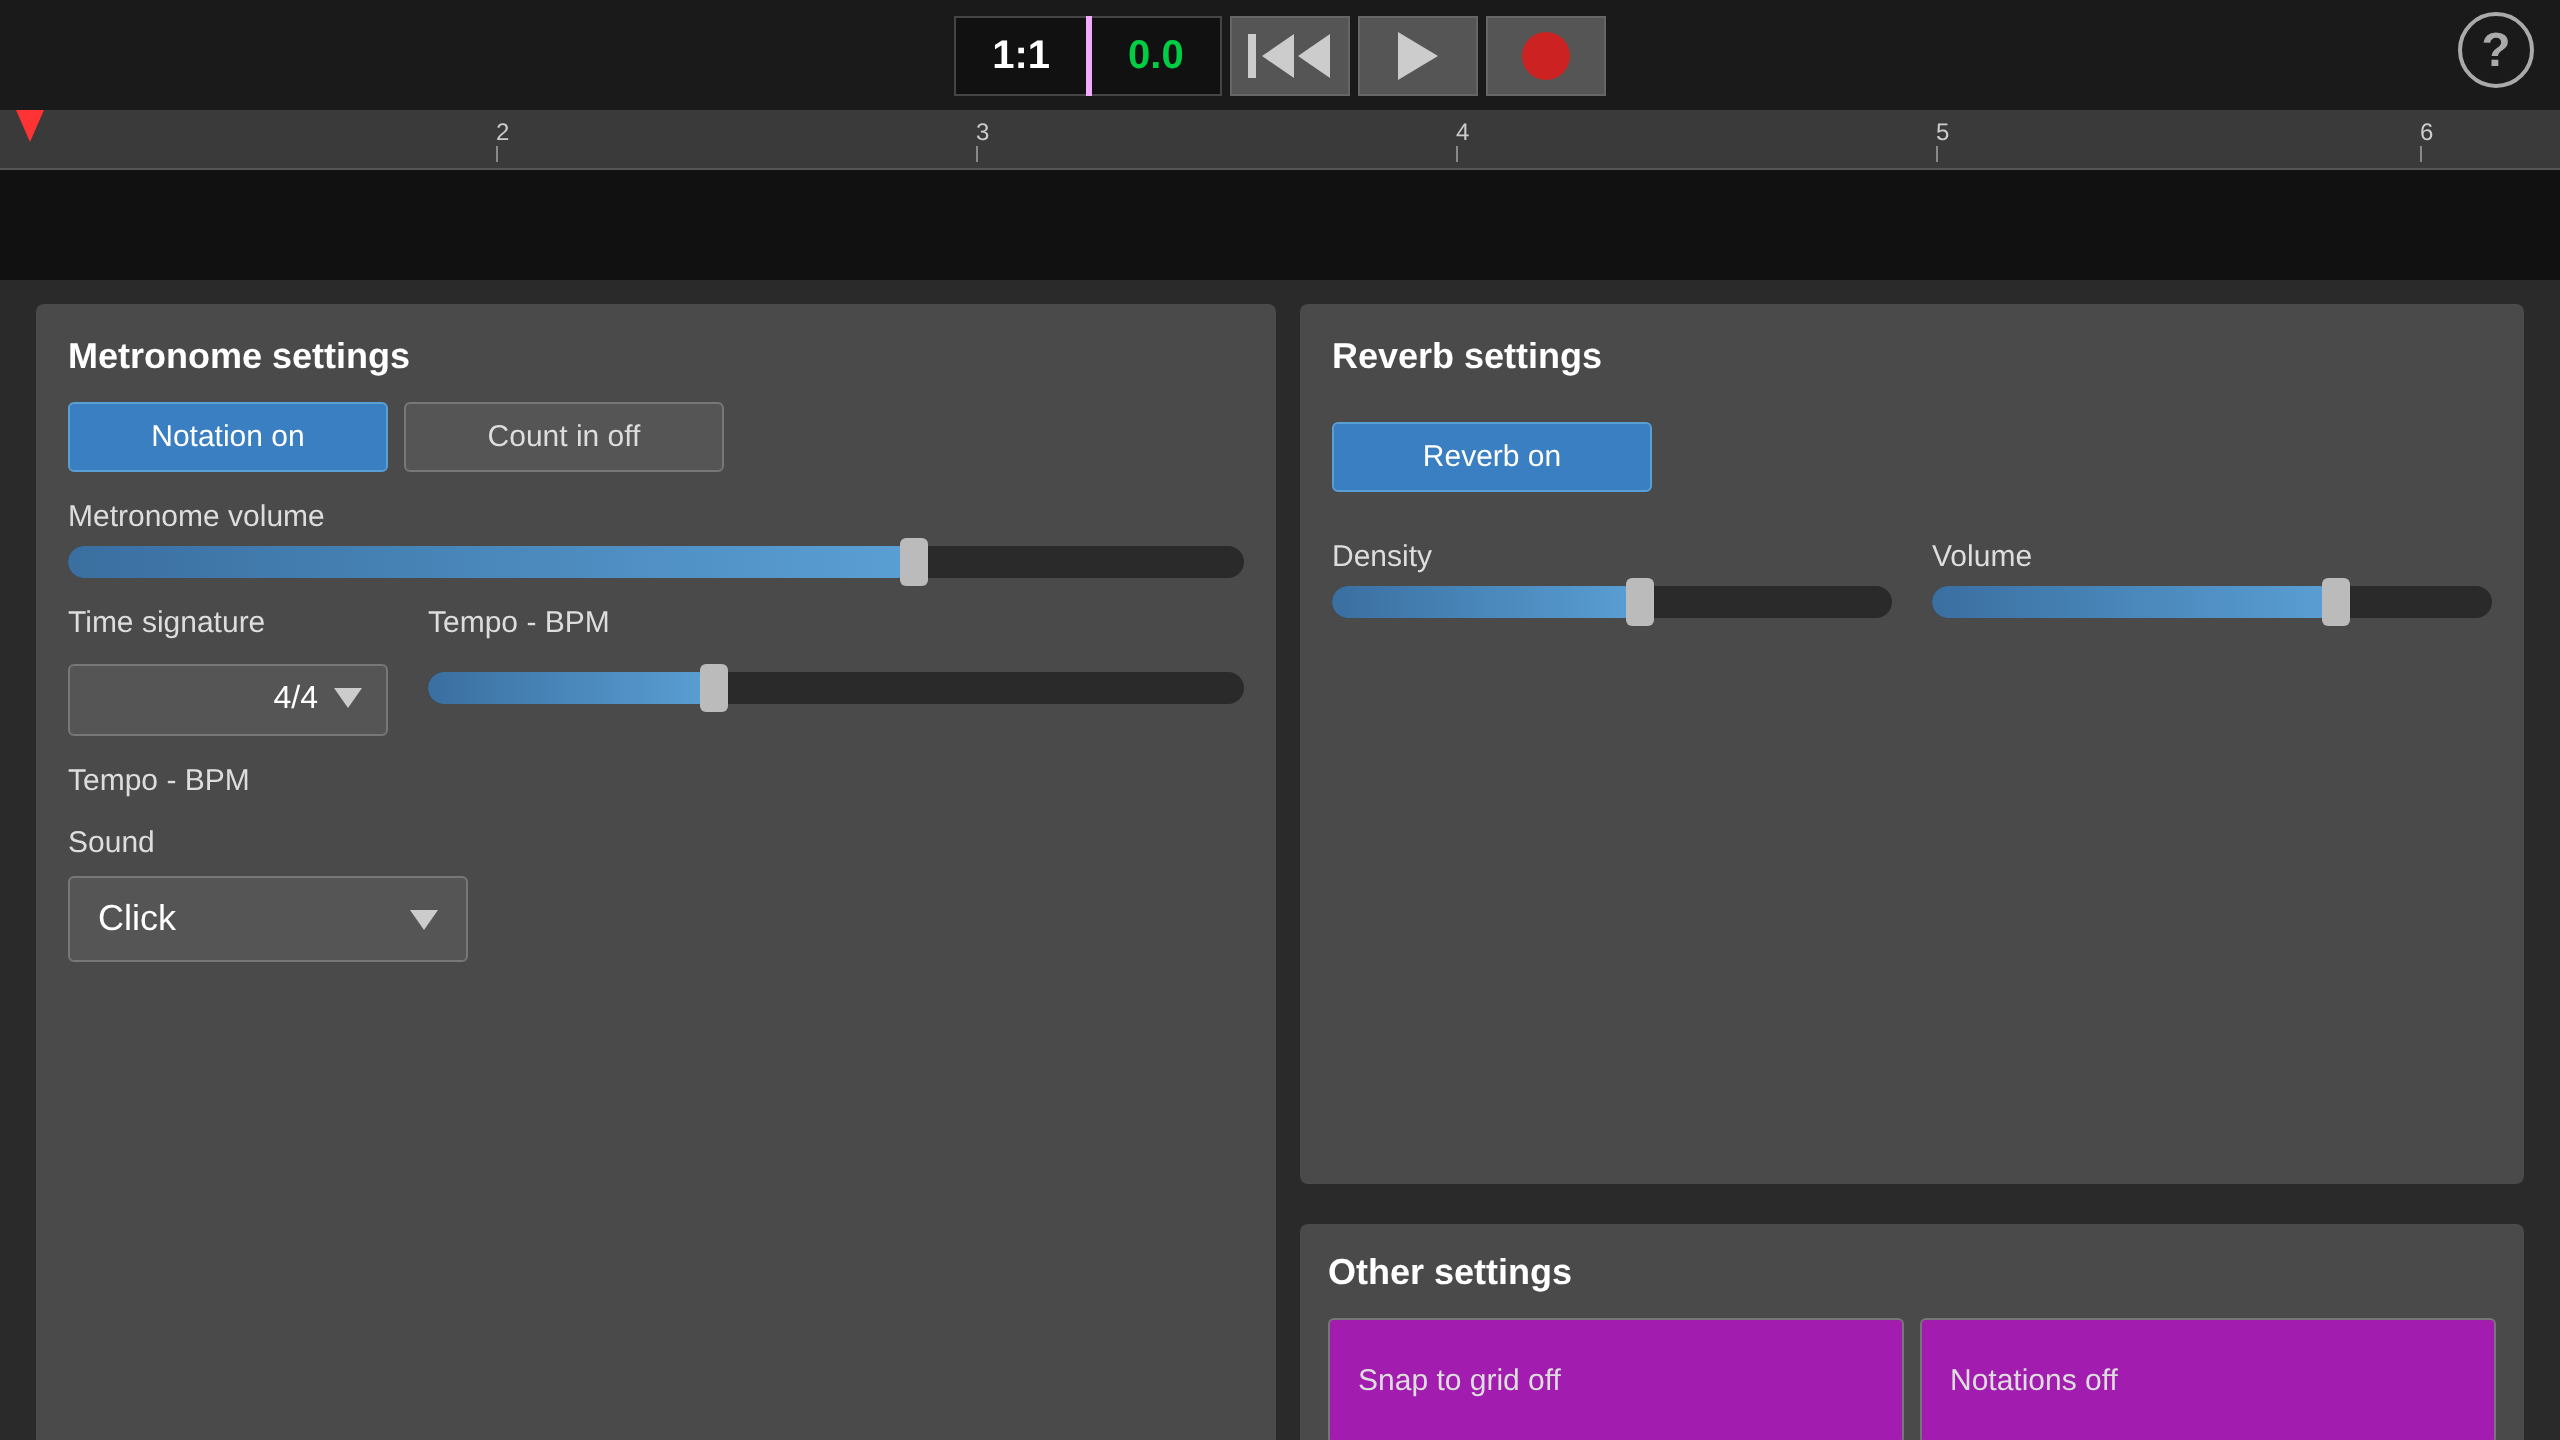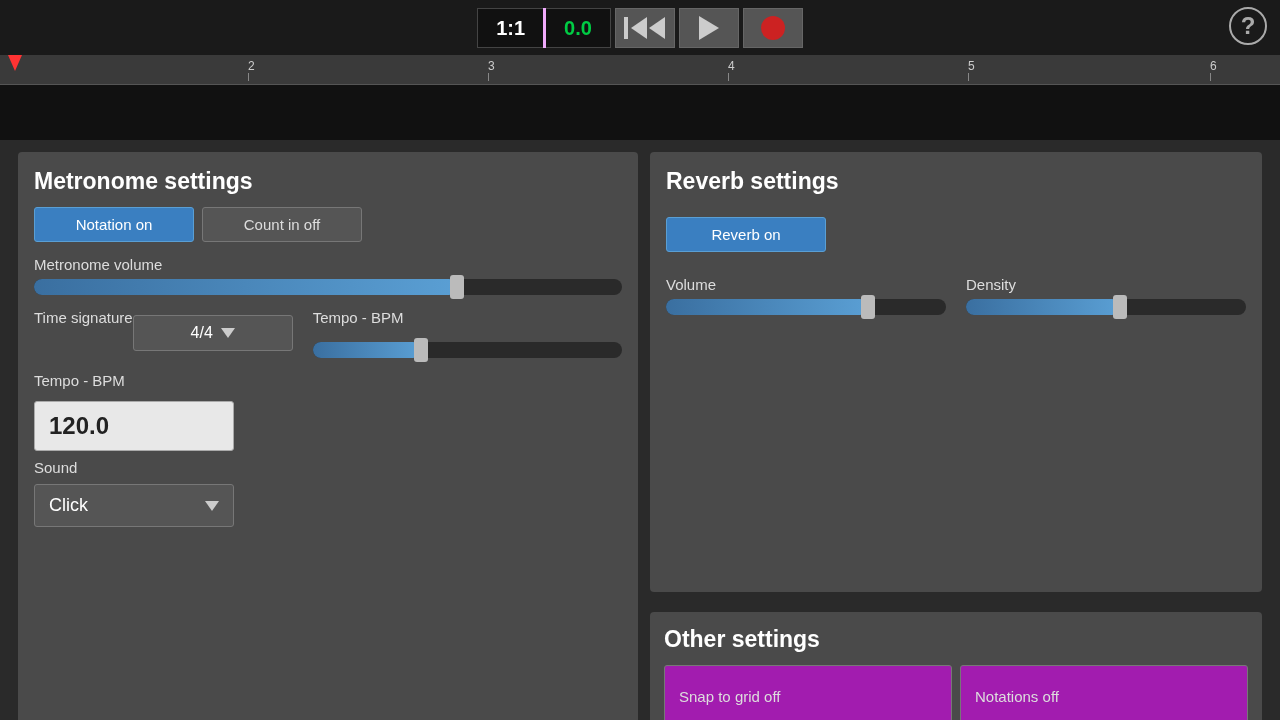--- a/index.html
+++ b/index.html
@@ -140,21 +140,21 @@
       border-radius: 4px;
       padding: 16px;
       flex: 1;
       min-height: 440px;
       display: flex;
       flex-direction: column;
       gap: 10px;
     }
 
     .panel-title {
-      font-size: 23px;
+      font-size: 18px;
       font-weight: bold;
       color: #fff;
       margin-bottom: 12px;
     }
 
     .btn-row {
       display: flex;
       gap: 8px;
       margin-bottom: 14px;
     }
@@ -215,32 +215,32 @@
       cursor: pointer;
     }
 
     
     .time-sig-row {
       display: flex;
       align-items: flex-start;
       gap: 20px;
       margin-bottom: 14px;
     }
-    .time-sig-group { display: flex; flex-direction: row; }
+    .time-sig-group { display: flex; flex-direction: column; }
     .select-styled {
       background: #555;
       color: #fff;
       border: 1px solid #777;
       border-radius: 3px;
       padding: 8px 12px;
       font-size: 16px;
       cursor: pointer;
       display: flex;
       align-items: center;
-      justify-content: center;
+      justify-content: flex-end;
       width: 160px;
       margin-top: 6px;
     }
 
     
     .bpm-group { display: flex; flex-direction: column; }
     .bpm-input {
       background: #e8e8e8;
       color: #222;
       border: 1px solid #aaa;
@@ -464,21 +464,20 @@
         <span class="setting-label">Tempo - BPM</span>
         <div class="bpm-slider-container">
           <div class="slider-fill" style="width: 35%; height: 100%; border-radius: 8px;"></div>
           <div class="slider-thumb" style="left: calc(35% - 7px); top: -4px;"></div>
         </div>
       </div>
     </div>
 
     <div class="bpm-group">
       <span class="setting-label">Tempo - BPM</span>
-      <input class="bpm-input" type="text" value="120.0" readonly="" style="">
     </div>
 
     <div class="sound-group">
       <span class="setting-label">Sound</span>
       <div class="sound-select">
         <span>Click</span>
         <span><div class="arrow-down"></div></span>
       </div>
     </div>
   </div>
@@ -486,34 +485,34 @@
   <div style="display: flex; flex-direction: column; flex: 1; gap: 12px;">
 
     <div id="reverb-panel">
       <div class="panel-title">Reverb settings</div>
 
       <div class="btn-row">
         <button class="toggle-btn-on">Reverb on</button>
       </div>
 
       <div class="reverb-row">
+        <div class="reverb-col">
+          <span class="setting-label">Density</span>
+          <div class="custom-slider">
+            <div class="slider-fill" style="width: 55%;"></div>
+            <div class="slider-thumb" style="left: calc(55% - 7px);"></div>
+          </div>
+        </div>
         <div class="reverb-col">
           <span class="setting-label">Volume</span>
           <div class="custom-slider">
             <div class="slider-fill" style="width: 72%;"></div>
             <div class="slider-thumb" style="left: calc(72% - 7px);"></div>
           </div>
         </div>
-        <div class="reverb-col">
-          <span class="setting-label">Density</span>
-          <div class="custom-slider">
-            <div class="slider-fill" style="width: 55%;"></div>
-            <div class="slider-thumb" style="left: calc(55% - 7px);"></div>
-          </div>
-        </div>
       </div>
 
     </div>
 
     <div id="other-settings">
       <div class="panel-title">Other settings</div>
       <div class="other-btn-grid">
         <button class="other-btn">Snap to grid off</button>
         <button class="other-btn">Notations off</button>
         <button class="other-btn">Left Hand off</button>

